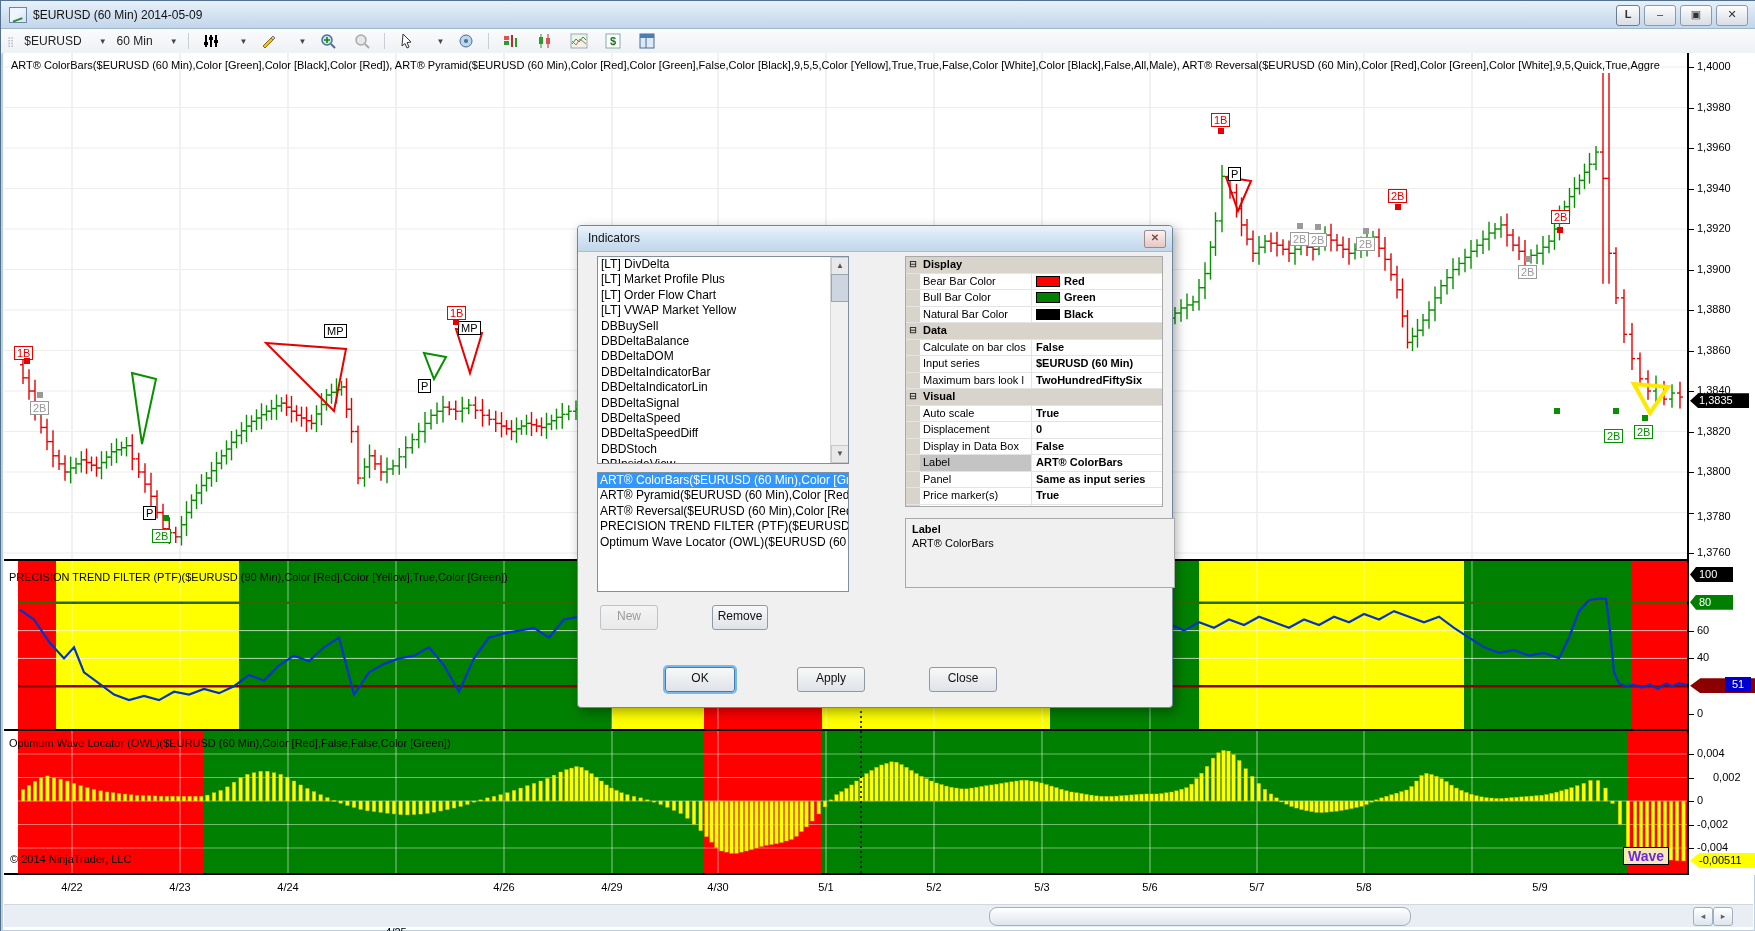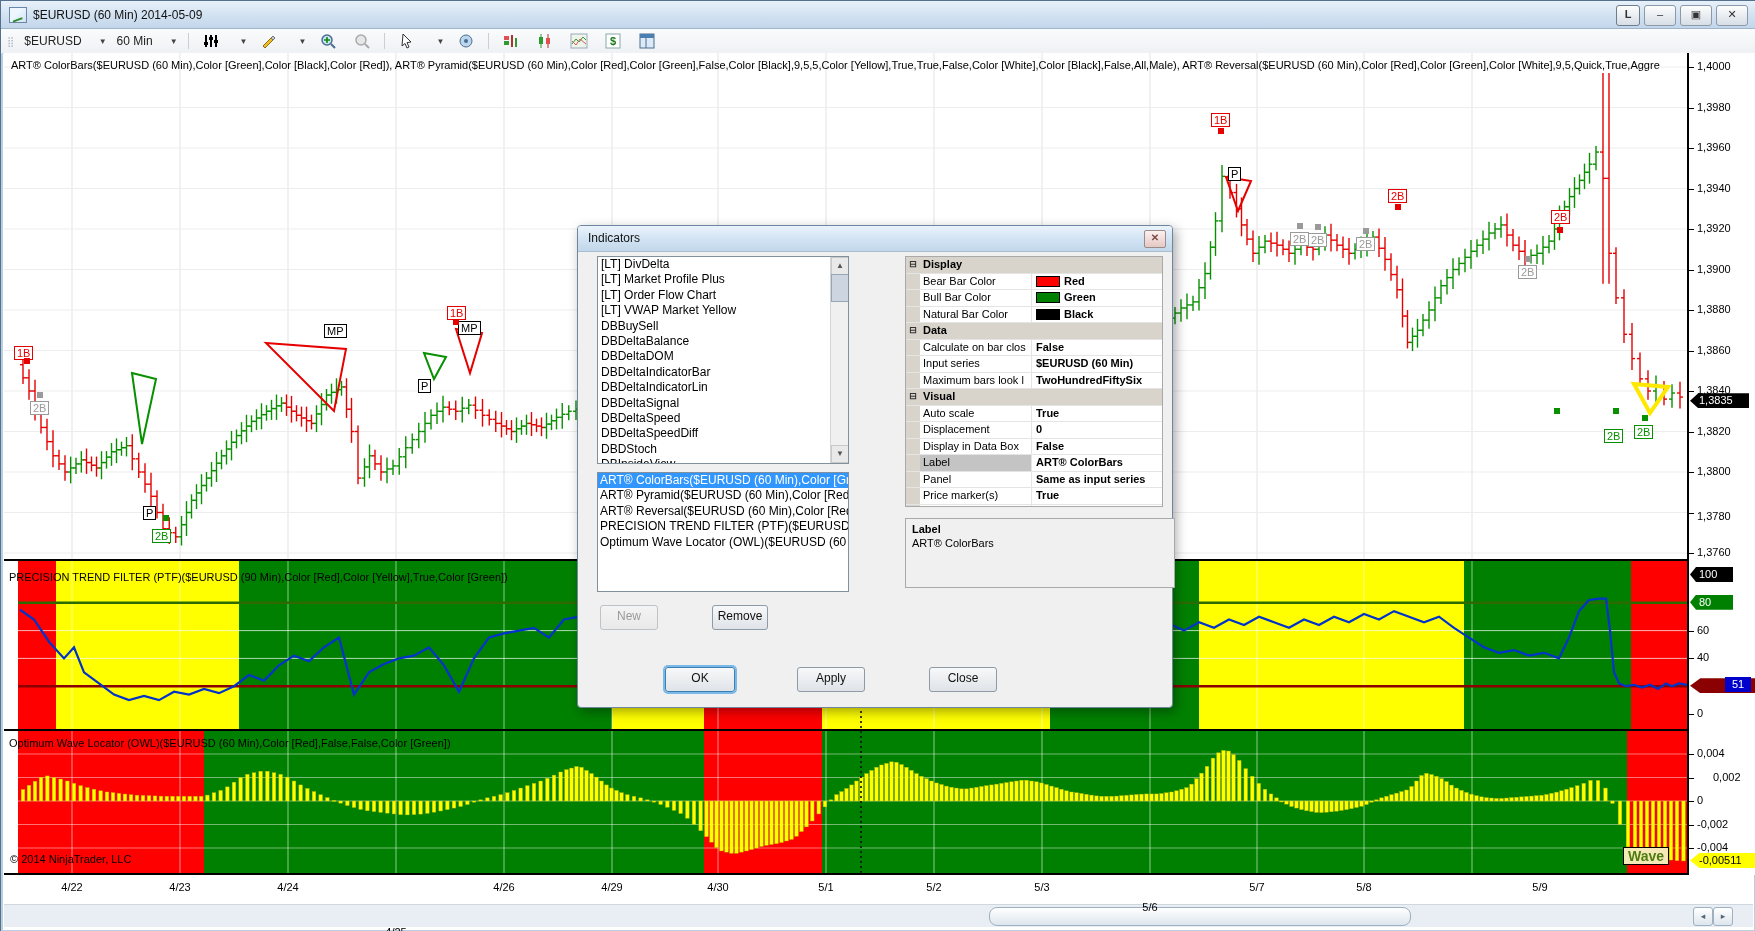--- a/index.html
+++ b/index.html
@@ -74,21 +74,21 @@
   .prow.cat{background:#d8d4cc;font-weight:bold;}
   .prow.cat .plabel{background:#d8d4cc;}
   .plabel{width:108px;flex:none;padding-left:3px;border-right:1px solid #e4e4e4;white-space:nowrap;overflow:hidden;}
   .pval{flex:1;padding-left:4px;font-weight:bold;white-space:nowrap;overflow:hidden;display:flex;align-items:center;gap:4px;}
   .swatch{width:22px;height:9px;border:1px solid #000;flex:none;}
   .prow.sel .plabel{background:#c4c4c4;}
   .descbox{position:absolute;left:327px;top:292px;width:256px;height:60px;background:#f0f0f0;border:1px solid #a9a9a9;
      font-size:11px;padding:4px 6px;}
   .descbox b{display:block;margin-bottom:2px;}
   .wavebox{position:absolute;font-weight:bold;font-size:14px;background:#f5e9b8;border:1px solid #000;
-     padding:0 4px;z-index:7;color:#4d7c0f;}
+     padding:0 4px;z-index:7;color:#6d28d9;}
 </style>
 </head>
 <body>
 
 <div id="win">
   <div class="titlebar">
     <span class="appicon"></span>
     <span>$EURUSD (60 Min)  2014-05-09</span>
     <div class="winbtns">
       <div class="wbtn lock">L</div>
@@ -1266,21 +1266,21 @@
         <div class="datelabel" style="left: 68px;">4/22</div>
         <div class="datelabel" style="left: 176px;">4/23</div>
         <div class="datelabel" style="left: 284px;">4/24</div>
         <div class="datelabel" style="left: 392px; margin-top: 45px;">4/25</div>
         <div class="datelabel" style="left: 500px;">4/26</div>
         <div class="datelabel" style="left: 608px;">4/29</div>
         <div class="datelabel" style="left: 714px;">4/30</div>
         <div class="datelabel" style="left: 822px;">5/1</div>
         <div class="datelabel" style="left: 930px;">5/2</div>
         <div class="datelabel" style="left: 1038px;">5/3</div>
-        <div class="datelabel" style="left: 1146px; margin-top: 20px;">5/6</div>
+        <div class="datelabel" style="left: 1146px;">5/6</div>
         <div class="datelabel" style="left: 1253px;">5/7</div>
         <div class="datelabel" style="left: 1360px;">5/8</div>
         <div class="datelabel" style="left: 1536px;">5/9</div>
       </div>
     <div class="copyright">© 2014 NinjaTrader, LLC</div>
 
     <div class="scrollrow">
       <div class="sthumb" style="left:985px;width:420px"></div>
       <div class="sbtn" style="right:40px">◂</div>
       <div class="sbtn" style="right:20px">▸</div>

